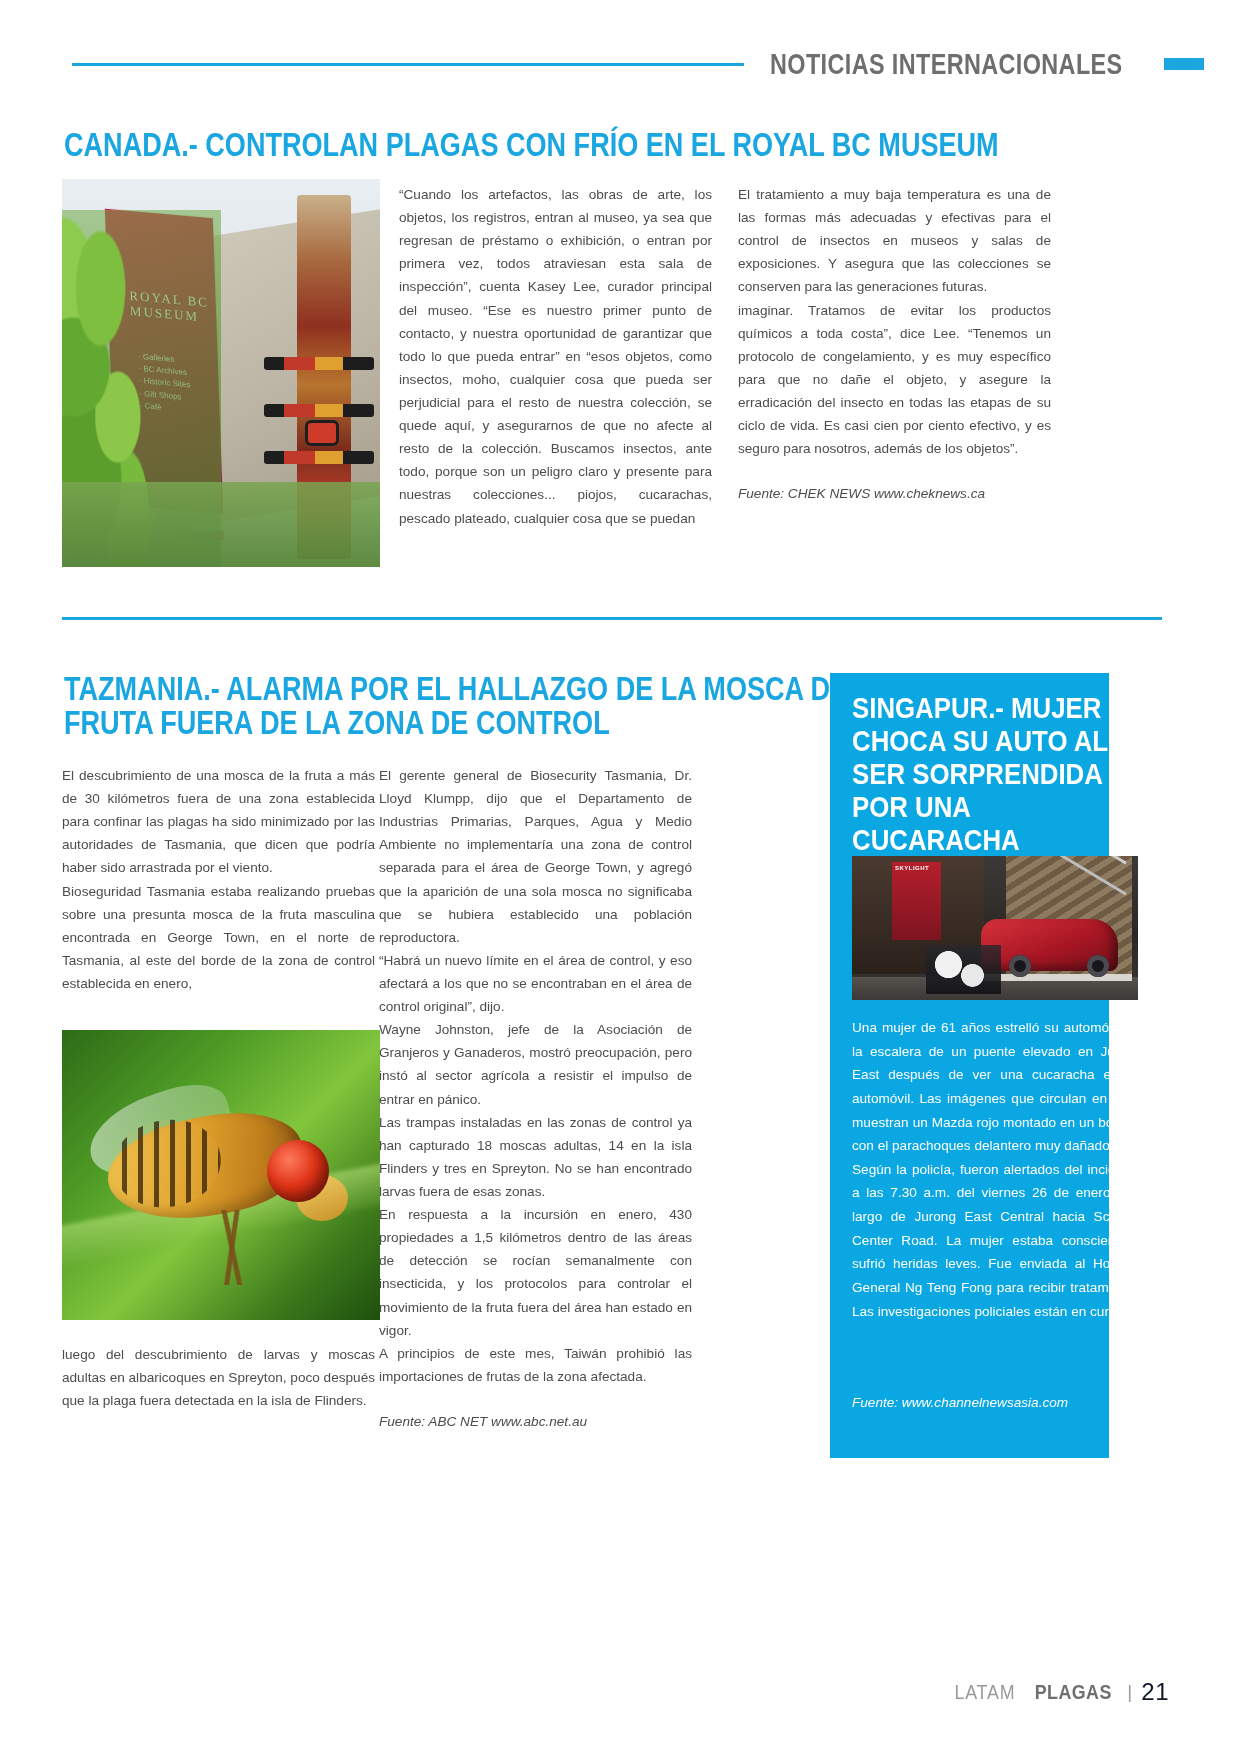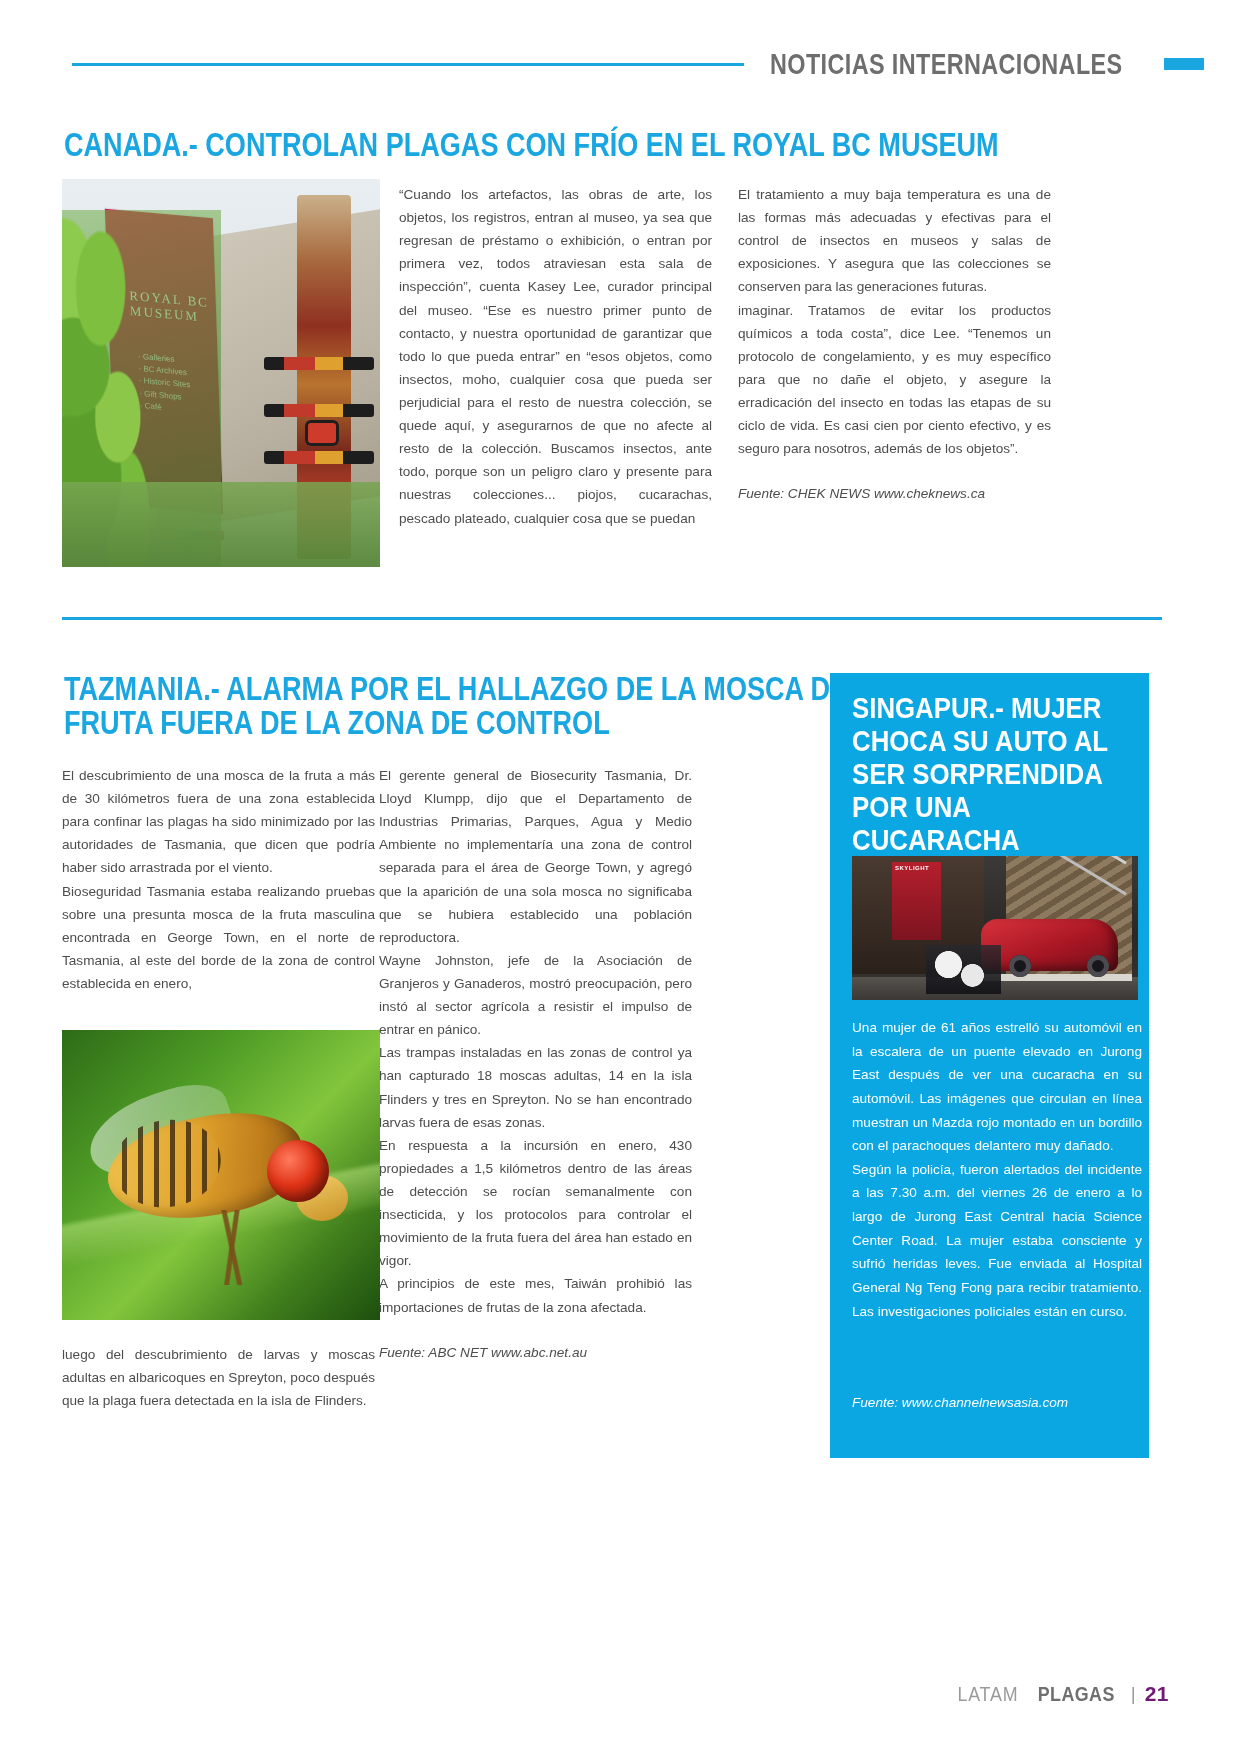--- a/index.html
+++ b/index.html
@@ -292,21 +292,20 @@
   }
 
   
   #sidebar-singapur {
     position: absolute;
     left: 830px;
     top: 673px;
     width: 279px;
     height: 785px;
     background: #0aa7e3;
-    padding-left: 40px;
   }
   #sidebar-headline {
     position: absolute;
     left: 22px;
     top: 18px;
     width: 300px;
     font-family: "Liberation Sans Narrow", "Liberation Sans", sans-serif;
     font-weight: 700;
     font-size: 30px;
     line-height: 1.10;
@@ -450,23 +449,23 @@
     letter-spacing: .5px;
     transform: scaleX(0.85);
     transform-origin: left baseline;
   }
   #footer .f-sep {
     font-size: 19px;
     color: #9a9a9a;
     padding: 0 2px;
   }
   #footer .f-page {
-    font-size: 21px;
-    font-weight: 700;
-    color: #701a75;
+    font-size: 24px;
+    font-weight: 400;
+    color: #0f172a;
     letter-spacing: .5px;
   }
 </style>
 </head>
 <body>
 
 <div class="page">
 
   <div class="top-header">
     <div class="header-rule"></div>
@@ -530,20 +529,21 @@
     <div class="eye"></div>
     <div class="legs"></div>
   </div>
 
   <div class="col" id="tazmania-col1b">
     <p>luego del descubrimiento de larvas y moscas adultas en albaricoques en Spreyton, poco después que la plaga fuera detectada en la isla de Flinders.</p>
   </div>
 
   <div class="col" id="tazmania-col2">
     <p>El gerente general de Biosecurity Tasmania, Dr. Lloyd Klumpp, dijo que el Departamento de Industrias Primarias, Parques, Agua y Medio Ambiente no implementaría una zona de control separada para el área de George Town, y agregó que la aparición de una sola mosca no significaba que se hubiera establecido una población reproductora.</p>
+    <p>“Habrá un nuevo límite en el área de control, y eso afectará a los que no se encontraban en el área de control original”, dijo.</p>
     <p>Wayne Johnston, jefe de la Asociación de Granjeros y Ganaderos, mostró preocupación, pero instó al sector agrícola a resistir el impulso de entrar en pánico.</p>
     <p>Las trampas instaladas en las zonas de control ya han capturado 18 moscas adultas, 14 en la isla Flinders y tres en Spreyton. No se han encontrado larvas fuera de esas zonas.</p>
     <p>En respuesta a la incursión en enero, 430 propiedades a 1,5 kilómetros dentro de las áreas de detección se rocían semanalmente con insecticida, y los protocolos para controlar el movimiento de la fruta fuera del área han estado en vigor.</p>
     <p>A principios de este mes, Taiwán prohibió las importaciones de frutas de la zona afectada.</p>
     <p class="fuente" style="margin-top:22px">Fuente: ABC NET www.abc.net.au</p>
   </div>
 
   <div id="sidebar-singapur">
     <div id="sidebar-headline">SINGAPUR.- MUJER CHOCA SU AUTO AL SER SORPRENDIDA POR UNA CUCARACHA</div>
 

